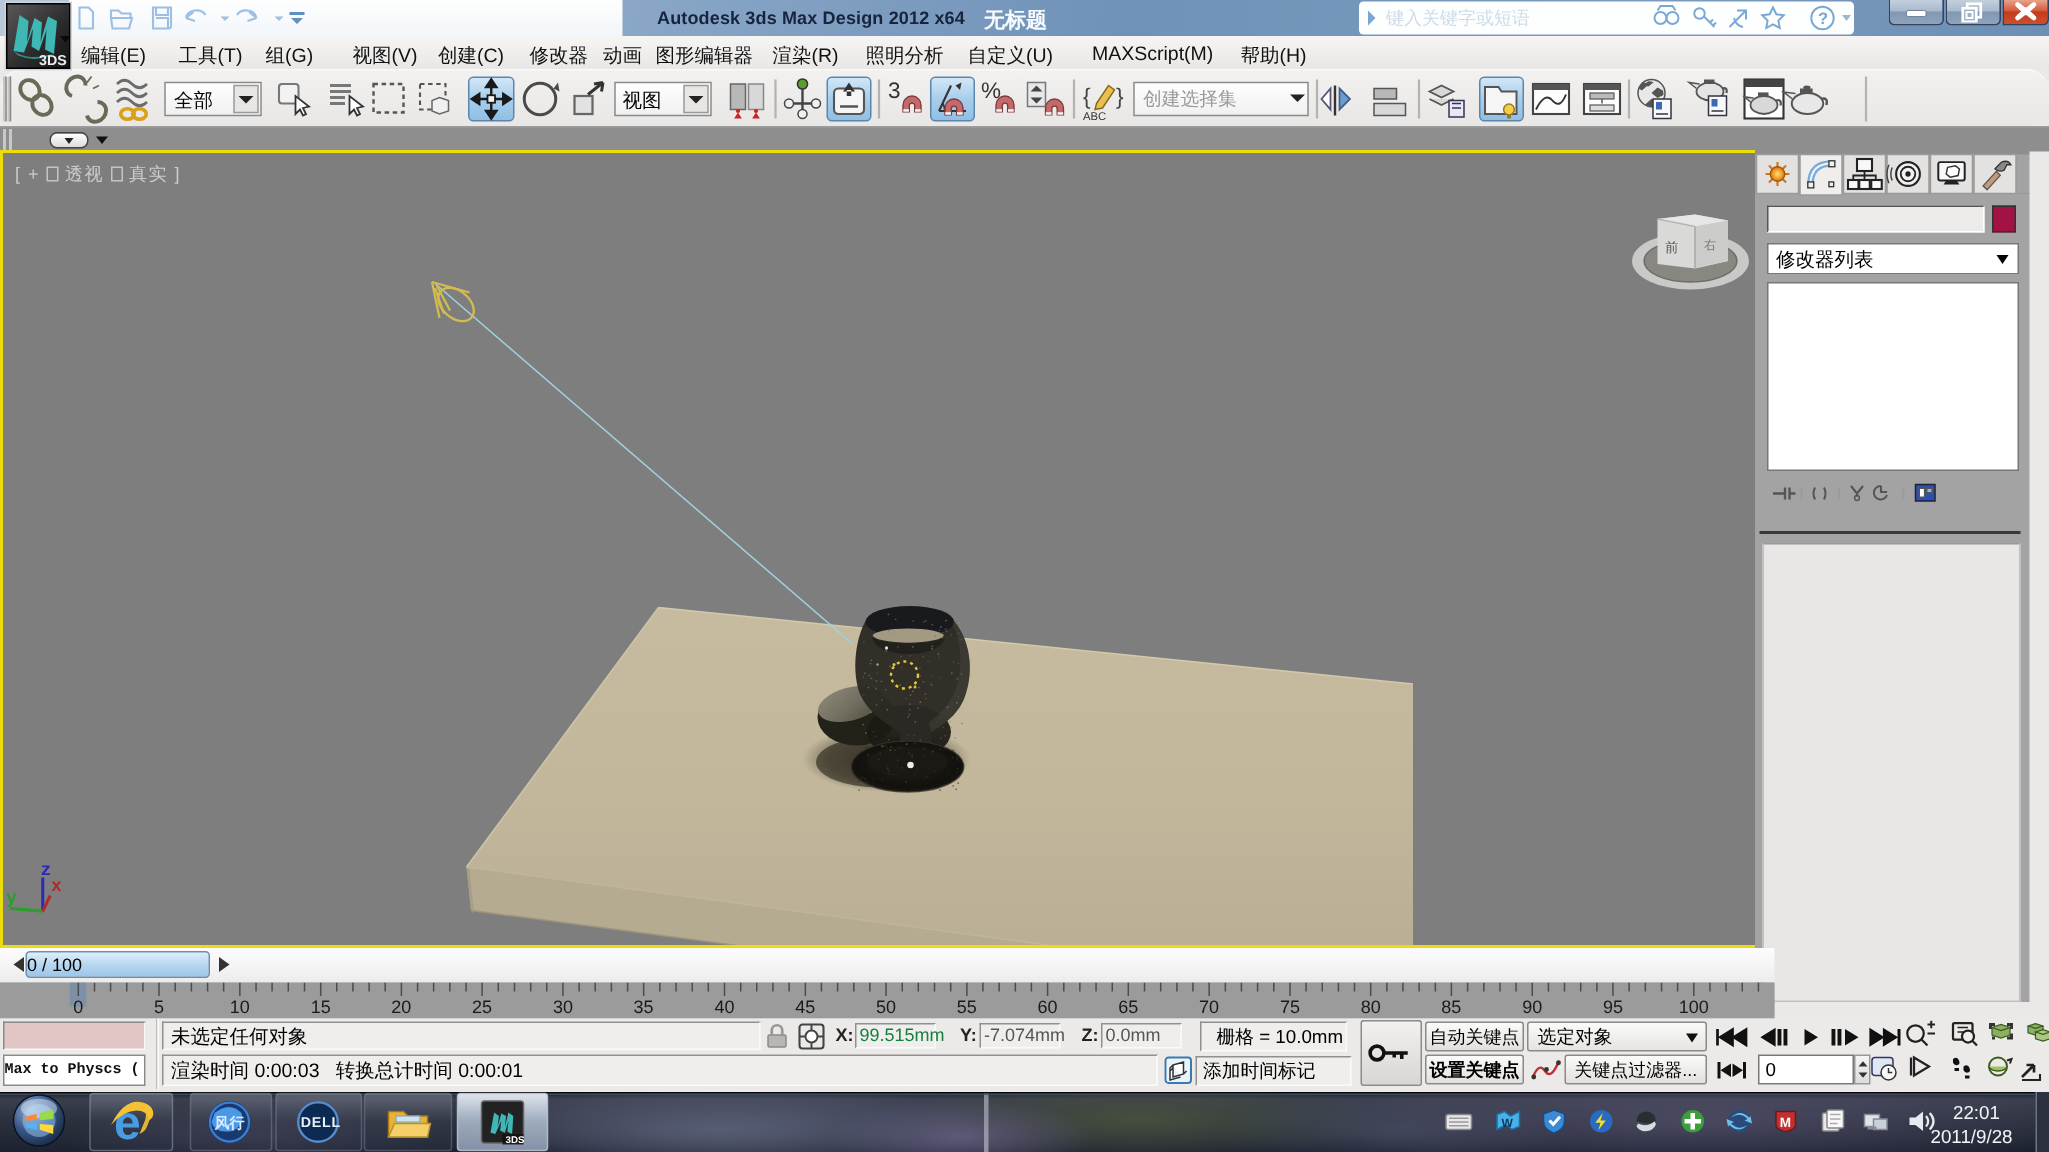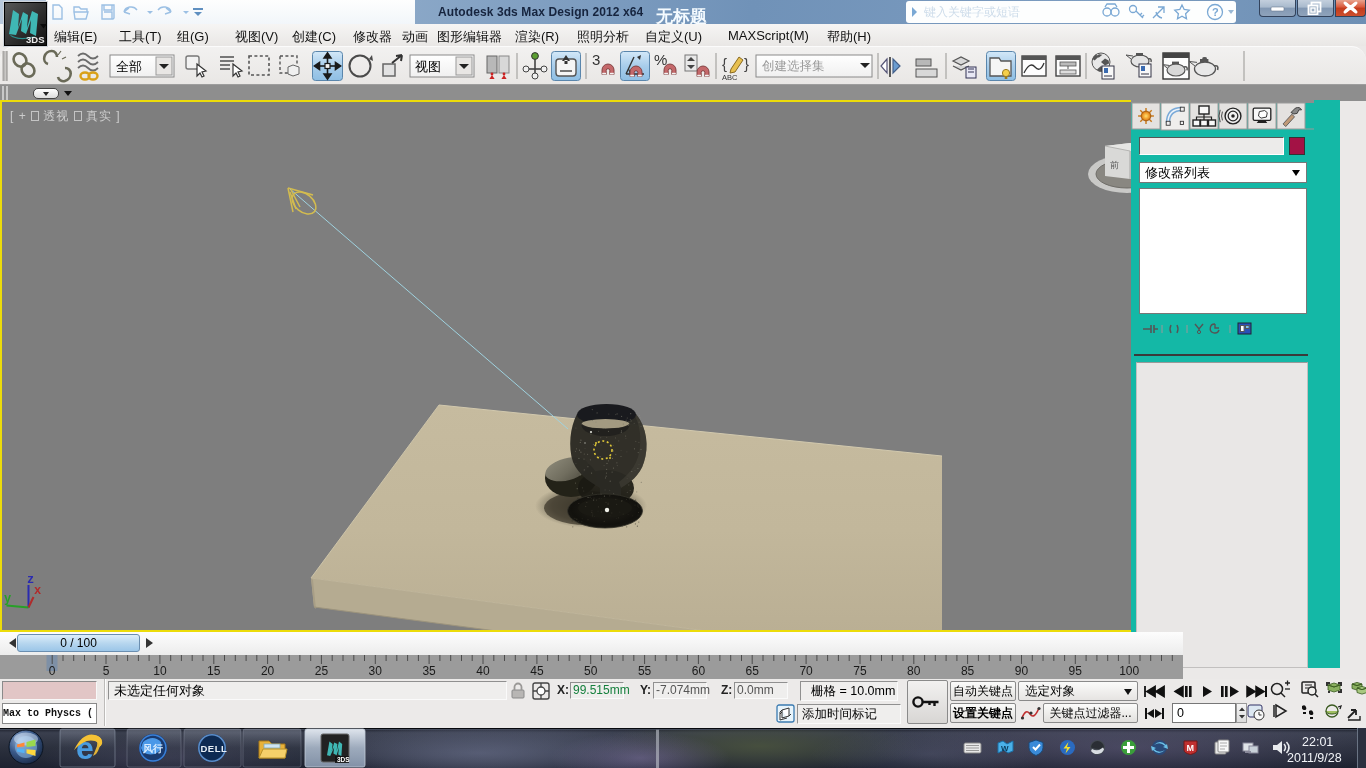--- a/index.html
+++ b/index.html
@@ -3,21 +3,21 @@
 <meta charset="utf-8">
 <style>
 *{margin:0;padding:0;box-sizing:border-box;}
 html,body{width:1366px;height:768px;overflow:hidden;}
 body{font-family:"Liberation Sans",sans-serif;position:relative;background:#ebe9e8;}
 .abs{position:absolute;}
 
 #titlebar{left:0;top:0;width:1366px;height:24px;background:linear-gradient(100deg,#b9c9dc 0%,#8aa7c7 30%,#7092b8 55%,#7c9cc0 80%,#6d8fb4 100%);}
 #qat{left:46px;top:0;width:369px;height:24px;background:linear-gradient(180deg,#fefefe,#f2f6fa);}
 #title-main{left:438px;top:5px;font-size:12px;font-weight:bold;color:#16243e;letter-spacing:0.1px;}
-#title-sub{left:656px;top:5px;font-size:17px;font-weight:bold;color:#f5fbff;}
+#title-sub{left:656px;top:5px;font-size:14px;font-weight:bold;color:#f5fbff;}
 #infocenter{left:906px;top:1px;width:330px;height:22px;background:#fdfefe;border-radius:3px;}
 
 .capbtn{top:0;height:17px;border:1px solid #33435c;border-top:none;color:#fff;text-align:center;font-size:11px;line-height:15px;font-weight:bold;}
 #btn-min{left:1259px;width:37px;background:linear-gradient(180deg,#c3cfdd 0%,#a9bacd 45%,#8298b3 50%,#8fa3bb 100%);border-radius:0 0 4px 4px;}
 #btn-max{left:1297px;width:37px;background:linear-gradient(180deg,#c3cfdd 0%,#a9bacd 45%,#8298b3 50%,#8fa3bb 100%);border-radius:0 0 4px 4px;}
 #btn-close{left:1335px;width:31px;background:linear-gradient(180deg,#e8a38e 0%,#d9573a 45%,#c33b1c 50%,#cc4f2e 100%);border-radius:0 0 4px 0;}
 
 #menubar{left:0;top:24px;width:1366px;height:22px;background:linear-gradient(180deg,#f6f5f4,#e9e7e5);font-size:13px;color:#111;}
 #menubar span{position:absolute;top:4px;white-space:nowrap;}
 
@@ -25,30 +25,30 @@
 
 #toolbar{left:0;top:46px;width:1366px;height:38px;background:linear-gradient(180deg,#f2f1f0,#e9e7e5);border-top:1px solid #fbfbfb;border-radius:15px;}
 
 #strip{left:0;top:84px;width:1366px;height:17px;background:#8e8e8e;border-top:1px solid #9d9d9d;}
 #strip-pill{left:33px;top:3px;width:26px;height:11px;background:linear-gradient(180deg,#fff,#dcdcdc);border:1px solid #444;border-radius:5px;}
 
 #viewport{left:0px;top:100px;width:1183px;height:532px;background:#7e7e7e;border:2px solid #ecdc0a;}
 #vplabel{left:8px;top:6px;font-size:12px;color:#cccccc;letter-spacing:1px;}
 .vpbox{display:inline-block;width:8px;height:10px;border:1px solid #c4c4c4;vertical-align:-1px;}
 
-#rpanel{left:1131px;top:100px;width:209px;height:568px;background:#14b8a6;}
+#rpanel{left:1170px;top:100px;width:183px;height:568px;background:#a3a3a3;}
 #pname{left:8px;top:37px;width:145px;height:18px;background:#ecebea;border:1px solid #555;border-right-color:#fff;border-bottom-color:#fff;}
 #pswatch{left:158px;top:37px;width:16px;height:18px;background:#a31245;border:1px solid #333;}
 #pmodlist{left:8px;top:62px;width:168px;height:21px;background:#fff;border:1px solid #777;font-size:13px;color:#000;line-height:19px;padding-left:5px;}
 #pstack{left:8px;top:88px;width:168px;height:126px;background:#fff;border:1px solid #777;}
 #pline{left:3px;top:254px;width:174px;height:2px;background:#3a3a3a;}
 #prollout{left:5px;top:262px;width:172px;height:306px;background:#e9e7e6;border:1px solid #c2c0bf;border-top:1px solid #999;}
 
 #sliderrow{left:0;top:632px;width:1183px;height:23px;background:linear-gradient(180deg,#fdfdfd,#ececec);}
-#sliderthumb{left:17px;top:2px;width:123px;height:18px;background:linear-gradient(180deg,#ddeefa 0%,#b5d5ee 55%,#9cc6e8 100%);border:1px solid #6a8eb0;border-radius:3px;text-align:center;font-size:12px;line-height:17px;color:#000;}
+#sliderthumb{left:17px;top:2px;width:123px;height:18px;background:linear-gradient(180deg,#ddeefa 0%,#b5d5ee 55%,#9cc6e8 100%);border:1px solid #6a8eb0;border-radius:3px;font-size:12px;line-height:17px;color:#000;}
 #ruler{left:0;top:655px;width:1183px;height:24px;background:#9b9b9b;}
 
 #statusbase{left:0;top:679px;width:1366px;height:49px;background:#eceae9;}
 .sunken{background:#efeeed;border:1px solid #909090;border-bottom-color:#fafafa;border-right-color:#fafafa;}
 .skbtn{height:20px;background:linear-gradient(180deg,#fbfbfa,#e2e0de);border:1px solid #8a8a8a;border-radius:2px;font-size:12px;line-height:18px;text-align:center;color:#000;white-space:nowrap;overflow:hidden;}
 
 #taskbar{left:0;top:728px;width:1366px;height:40px;background:#1a1d26;overflow:hidden;}
 </style>
 </head>
 <body>
@@ -730,20 +730,21 @@
       <text x="1129.2" y="20" font-size="12" fill="#1a1a1a" text-anchor="middle">100</text>
     </svg></div>
 <div class="abs" id="statusbase">
 
 <div class="abs" style="left:2px;top:2px;width:95px;height:19px;background:#e2c6c6;border:1px solid #8a8a8a;border-bottom-color:#f8f8f8;border-right-color:#f8f8f8;"></div>
 <div class="abs" style="left:2px;top:24px;width:95px;height:21px;background:#fff;border:1px solid #8a8a8a;font-family:'Liberation Mono',monospace;font-size:10px;font-weight:bold;color:#111;line-height:19px;white-space:nowrap;overflow:hidden;">Max to Physcs (</div>
 <div class="abs" style="left:104px;top:0;width:1px;height:47px;background:#bdbbb9;"></div>
 <div class="abs" style="left:105px;top:0;width:1px;height:47px;background:#fdfdfd;"></div>
 
 <div class="abs sunken" style="left:108px;top:2px;width:399px;height:19px;font-size:13px;color:#000;line-height:18px;padding-left:5px;">未选定任何对象</div>
+<div class="abs sunken" style="left:108px;top:24px;width:664px;height:21px;font-size:13px;color:#000;line-height:20px;padding-left:5px;">渲染时间 0:00:03&nbsp;&nbsp;&nbsp;转换总计时间 0:00:01</div>
 
 <svg class="abs" style="left:510px;top:3px" width="45" height="18">
 <rect x="2" y="8" width="12" height="8" rx="1" fill="#b8b6b4" stroke="#8a8a8a"></rect>
 <path d="M4.5,8 v-3 a3.5,3.5 0 0 1 7,0 v3" fill="none" stroke="#9a9896" stroke-width="1.8"></path>
 <rect x="23" y="1" width="16" height="16" rx="2" fill="none" stroke="#444" stroke-width="1.4"></rect>
 <circle cx="31" cy="9" r="4" fill="#fff" stroke="#444" stroke-width="1.3"></circle>
 <path d="M31,1 v4 M31,13 v4 M23,9 h4 M35,9 h4" stroke="#444" stroke-width="1.3"></path>
 </svg>
 
 <div class="abs" style="left:557px;top:4px;font-size:12px;font-weight:bold;color:#222;">X:</div>

